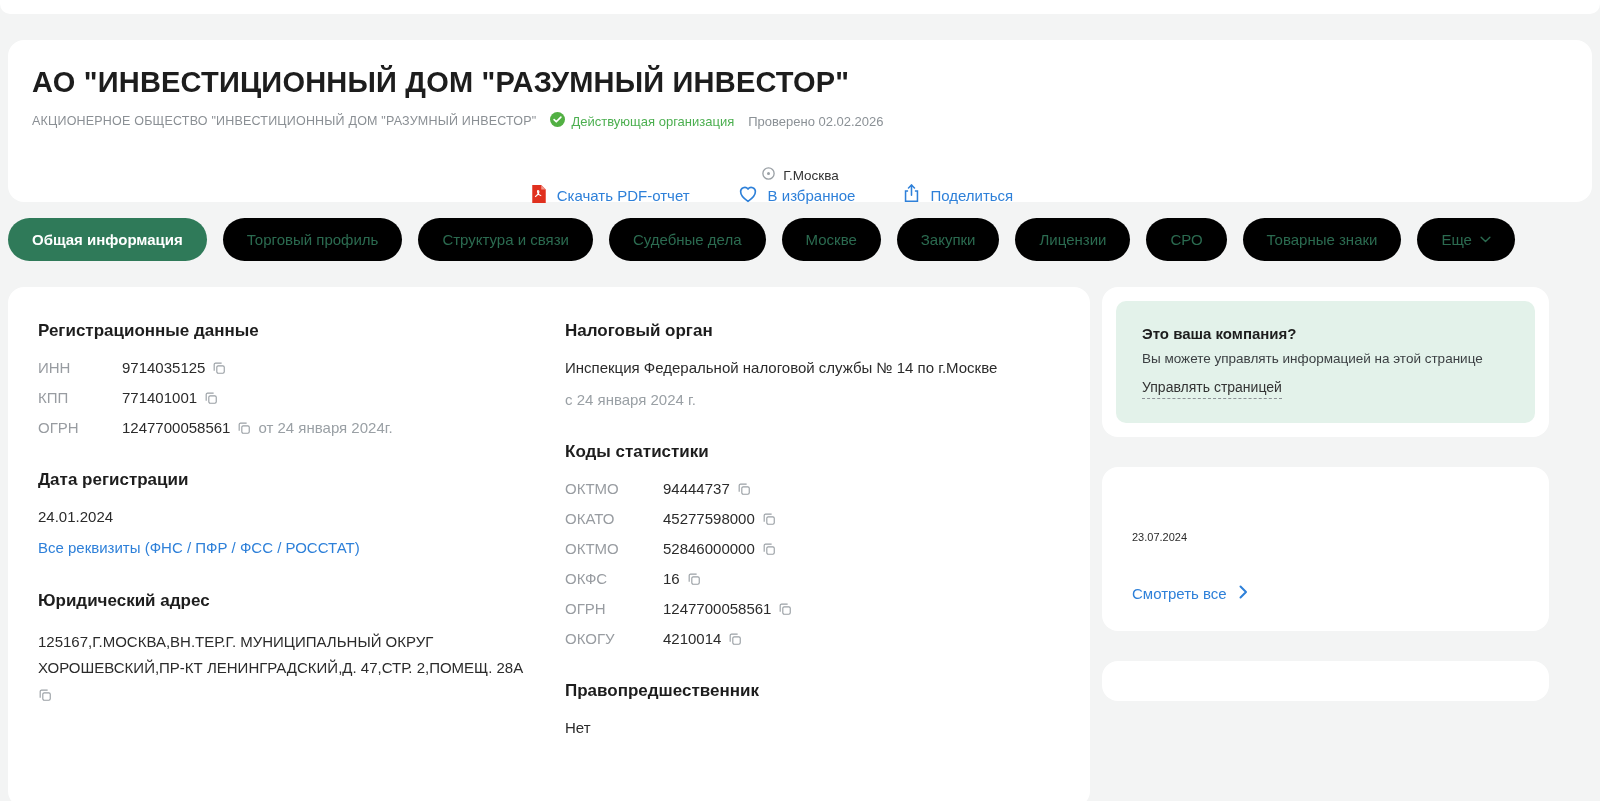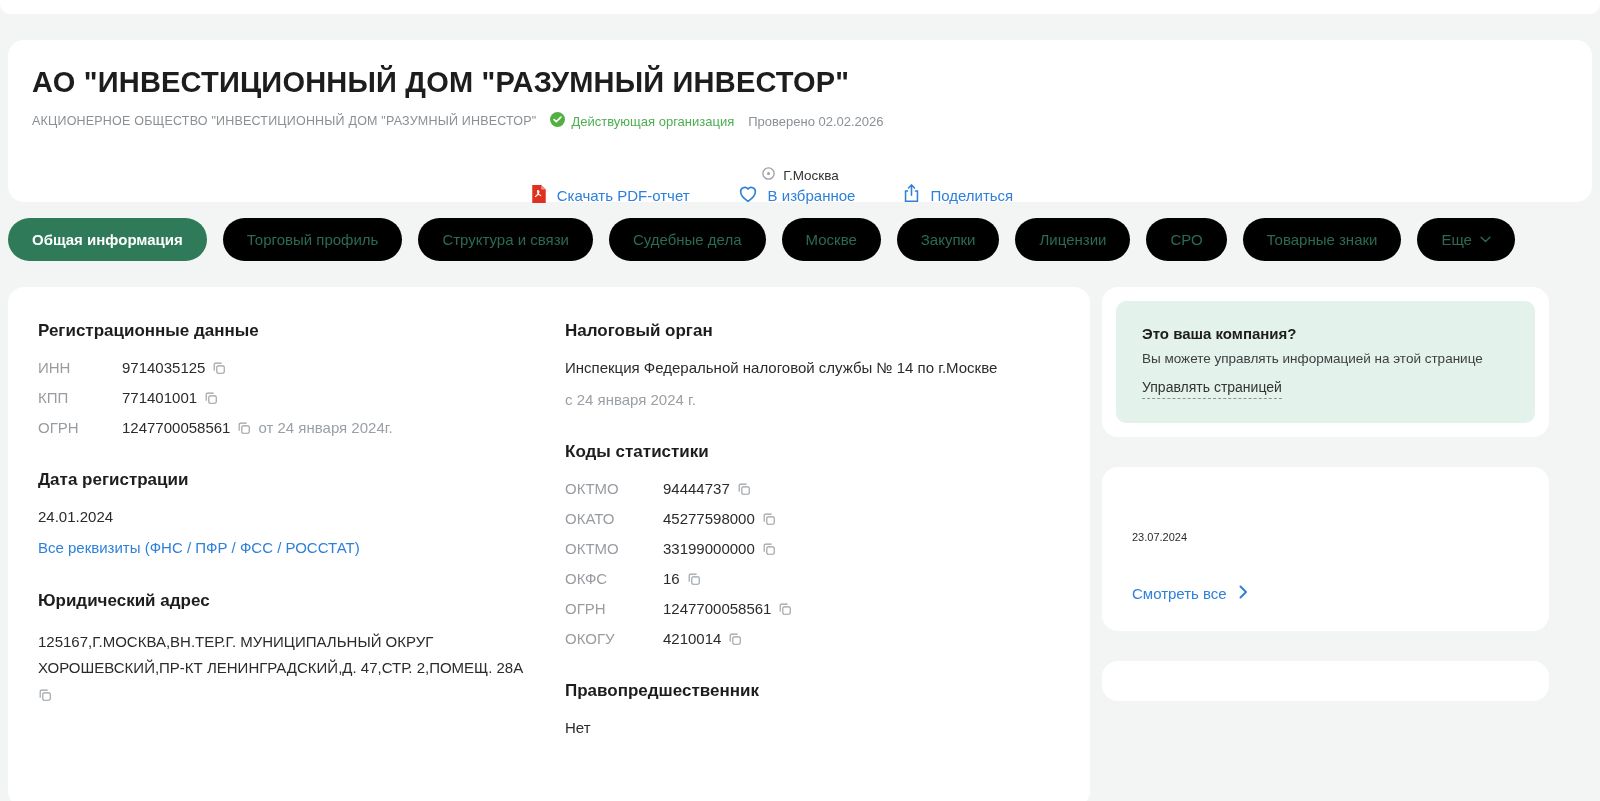--- a/index.html
+++ b/index.html
@@ -280,21 +280,21 @@
             <span class="info-value">45277598000</span>
             <button class="copy-btn">
               <svg width="14" height="14" viewBox="0 0 16 16" fill="none" stroke="#9aa0a5" stroke-width="1.3">
                   <rect x="5.5" y="5.5" width="8.5" height="8.5" rx="1.6"></rect>
                   <path d="M11 2.5H4A1.5 1.5 0 0 0 2.5 4v7"></path>
                 </svg>
             </button>
           </div>
             <div class="info-row">
             <span class="info-label">ОКТМО</span>
-            <span class="info-value">33199000000</span>
+            <span class="info-value">52846000000</span>
             <button class="copy-btn">
               <svg width="14" height="14" viewBox="0 0 16 16" fill="none" stroke="#9aa0a5" stroke-width="1.3">
                   <rect x="5.5" y="5.5" width="8.5" height="8.5" rx="1.6"></rect>
                   <path d="M11 2.5H4A1.5 1.5 0 0 0 2.5 4v7"></path>
                 </svg>
             </button>
           </div>
             <div class="info-row">
             <span class="info-label">ОКФС</span>
             <span class="info-value">16</span>

